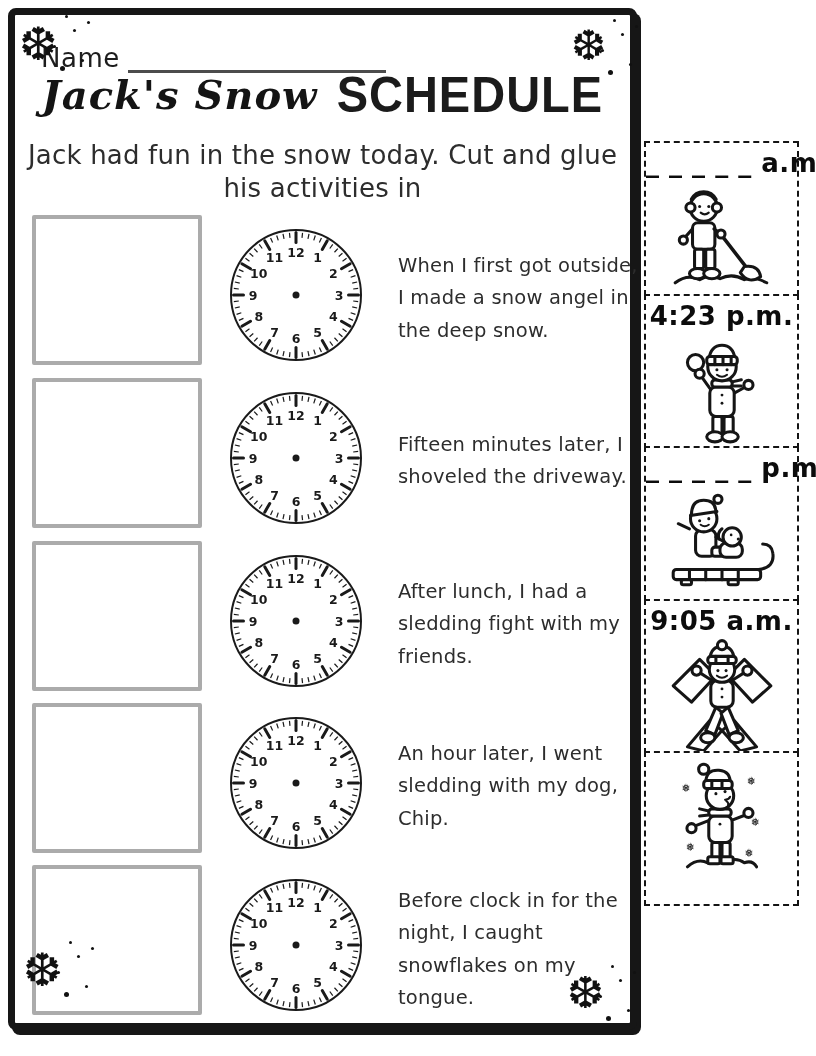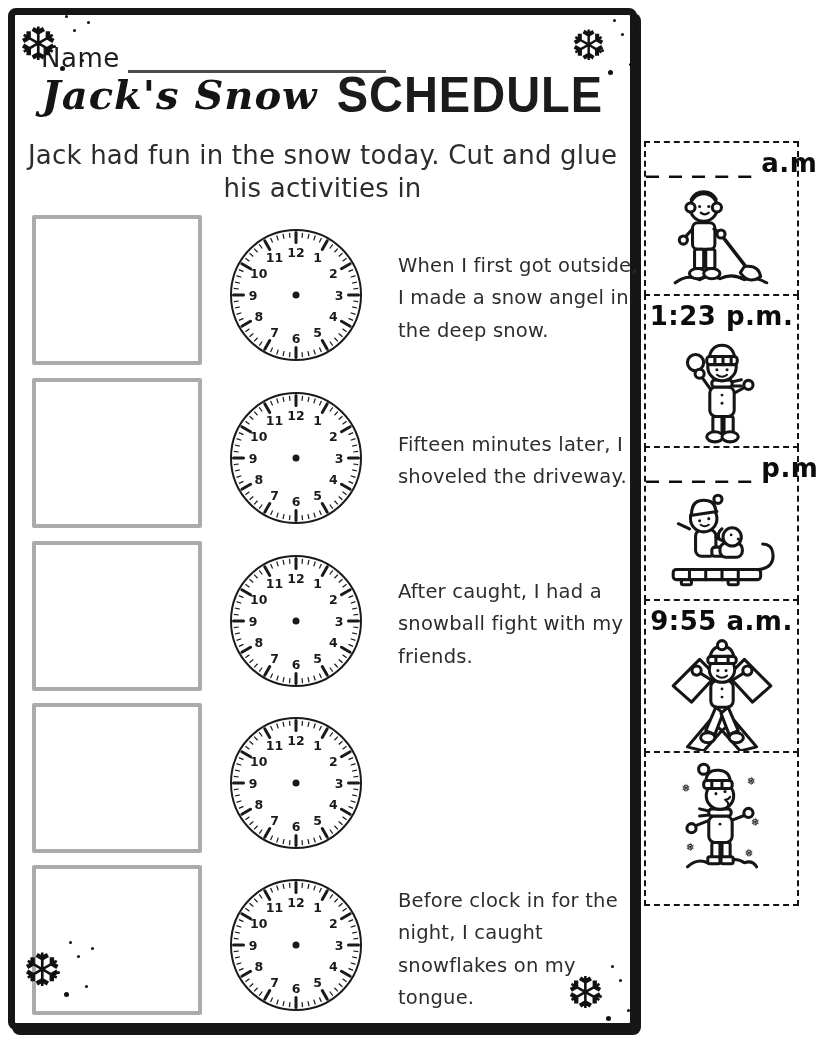--- a/index.html
+++ b/index.html
@@ -333,21 +333,21 @@
         <text x="108.23909236273087" y="96.99999999999999" text-anchor="middle" font-size="12.5" font-weight="bold" fill="#1a1a1a" font-family="DejaVu Sans, sans-serif">4</text>
         <text x="92.5" y="112.73909236273087" text-anchor="middle" font-size="12.5" font-weight="bold" fill="#1a1a1a" font-family="DejaVu Sans, sans-serif">5</text>
         <text x="71" y="118.5" text-anchor="middle" font-size="12.5" font-weight="bold" fill="#1a1a1a" font-family="DejaVu Sans, sans-serif">6</text>
         <text x="49.500000000000014" y="112.73909236273087" text-anchor="middle" font-size="12.5" font-weight="bold" fill="#1a1a1a" font-family="DejaVu Sans, sans-serif">7</text>
         <text x="33.76090763726915" y="97.00000000000001" text-anchor="middle" font-size="12.5" font-weight="bold" fill="#1a1a1a" font-family="DejaVu Sans, sans-serif">8</text>
         <text x="28" y="75.50000000000001" text-anchor="middle" font-size="12.5" font-weight="bold" fill="#1a1a1a" font-family="DejaVu Sans, sans-serif">9</text>
         <text x="33.76090763726914" y="54" text-anchor="middle" font-size="12.5" font-weight="bold" fill="#1a1a1a" font-family="DejaVu Sans, sans-serif">10</text>
         <text x="49.499999999999986" y="38.26090763726915" text-anchor="middle" font-size="12.5" font-weight="bold" fill="#1a1a1a" font-family="DejaVu Sans, sans-serif">11</text>
         <circle cx="71" cy="71" r="3.5" fill="#1a1a1a"></circle>
       </svg>
-    <div class="activity">After caught, I had a snowball fight with my friends.</div>
+    <div class="activity">After lunch, I had a sledding fight with my friends.</div>
   </div>
   <div class="row r3">
     <div class="glue-box"></div>
     <svg class="clock clock-svg" viewBox="0 0 142 142">
         <circle cx="71" cy="71" r="65" fill="#fff" stroke="#1a1a1a" stroke-width="2"></circle>
         <line x1="71" y1="18.5" x2="71" y2="8.5" stroke="#1a1a1a" stroke-width="3" stroke-linecap="round"></line>
         <line x1="77.01038663789008" y1="13.814991016324285" x2="77.53302895422834" y2="8.842381539482922" stroke="#1a1a1a" stroke-width="1.2" stroke-linecap="butt"></line>
         <line x1="82.95492222202117" y1="14.756512957806173" x2="83.99448067610996" y2="9.865774954137144" stroke="#1a1a1a" stroke-width="1.2" stroke-linecap="butt"></line>
         <line x1="88.76847717655947" y1="16.314250313028673" x2="90.31356214843422" y2="11.558967731552904" stroke="#1a1a1a" stroke-width="1.2" stroke-linecap="butt"></line>
         <line x1="94.38735697685851" y1="18.47113618555045" x2="96.42104019223751" y2="13.903408897337442" stroke="#1a1a1a" stroke-width="1.2" stroke-linecap="butt"></line>
@@ -413,20 +413,21 @@
         <text x="108.23909236273087" y="96.99999999999999" text-anchor="middle" font-size="12.5" font-weight="bold" fill="#1a1a1a" font-family="DejaVu Sans, sans-serif">4</text>
         <text x="92.5" y="112.73909236273087" text-anchor="middle" font-size="12.5" font-weight="bold" fill="#1a1a1a" font-family="DejaVu Sans, sans-serif">5</text>
         <text x="71" y="118.5" text-anchor="middle" font-size="12.5" font-weight="bold" fill="#1a1a1a" font-family="DejaVu Sans, sans-serif">6</text>
         <text x="49.500000000000014" y="112.73909236273087" text-anchor="middle" font-size="12.5" font-weight="bold" fill="#1a1a1a" font-family="DejaVu Sans, sans-serif">7</text>
         <text x="33.76090763726915" y="97.00000000000001" text-anchor="middle" font-size="12.5" font-weight="bold" fill="#1a1a1a" font-family="DejaVu Sans, sans-serif">8</text>
         <text x="28" y="75.50000000000001" text-anchor="middle" font-size="12.5" font-weight="bold" fill="#1a1a1a" font-family="DejaVu Sans, sans-serif">9</text>
         <text x="33.76090763726914" y="54" text-anchor="middle" font-size="12.5" font-weight="bold" fill="#1a1a1a" font-family="DejaVu Sans, sans-serif">10</text>
         <text x="49.499999999999986" y="38.26090763726915" text-anchor="middle" font-size="12.5" font-weight="bold" fill="#1a1a1a" font-family="DejaVu Sans, sans-serif">11</text>
         <circle cx="71" cy="71" r="3.5" fill="#1a1a1a"></circle>
       </svg>
+    <div class="activity">An hour later, I went sledding with my dog, Chip.</div>
   </div>
   <div class="row r4">
     <div class="glue-box"></div>
     <svg class="clock clock-svg" viewBox="0 0 142 142">
         <circle cx="71" cy="71" r="65" fill="#fff" stroke="#1a1a1a" stroke-width="2"></circle>
         <line x1="71" y1="18.5" x2="71" y2="8.5" stroke="#1a1a1a" stroke-width="3" stroke-linecap="round"></line>
         <line x1="77.01038663789008" y1="13.814991016324285" x2="77.53302895422834" y2="8.842381539482922" stroke="#1a1a1a" stroke-width="1.2" stroke-linecap="butt"></line>
         <line x1="82.95492222202117" y1="14.756512957806173" x2="83.99448067610996" y2="9.865774954137144" stroke="#1a1a1a" stroke-width="1.2" stroke-linecap="butt"></line>
         <line x1="88.76847717655947" y1="16.314250313028673" x2="90.31356214843422" y2="11.558967731552904" stroke="#1a1a1a" stroke-width="1.2" stroke-linecap="butt"></line>
         <line x1="94.38735697685851" y1="18.47113618555045" x2="96.42104019223751" y2="13.903408897337442" stroke="#1a1a1a" stroke-width="1.2" stroke-linecap="butt"></line>
@@ -526,21 +527,21 @@
         <circle cx="29" cy="28" r="4.5"></circle>
           <circle cx="55" cy="28" r="4.5"></circle>
         <circle cx="38" cy="27" r="1.5" fill="#151515" stroke="none"></circle>
         <circle cx="47" cy="27" r="1.5" fill="#151515" stroke="none"></circle>
         <path d="M39,33 q4,3.5 8,0" fill="none" stroke-width="2"></path>
       </g>
     </svg>
   </div>
 
   <div class="card">
-    <div class="card-label"><span class="card-time">1:23</span><span> p.m.</span></div>
+    <div class="card-label"><span class="card-time">4:23</span><span> p.m.</span></div>
     <svg width="122" height="114" viewBox="0 0 120 112">
       <g fill="#fff" stroke="#151515" stroke-width="3" stroke-linecap="round" stroke-linejoin="round">
         <circle cx="34" cy="30" r="8"></circle>
         <line x1="50" y1="58" x2="40" y2="44"></line>
           <circle cx="38" cy="41" r="4.5"></circle>
         <line x1="72" y1="60" x2="83" y2="54"></line>
           <circle cx="86" cy="52" r="4.5"></circle>
         <rect x="48" y="54" width="24" height="29" rx="6"></rect>
         <rect x="50" y="47" width="20" height="7" rx="3"></rect>
         <line x1="70" y1="49" x2="79" y2="47"></line>
@@ -591,21 +592,21 @@
         <line x1="29" y1="31" x2="55" y2="27"></line>
         <circle cx="56" cy="15" r="4"></circle>
         <circle cx="38" cy="36" r="1.5" fill="#151515" stroke="none"></circle>
         <circle cx="47" cy="34" r="1.5" fill="#151515" stroke="none"></circle>
         <path d="M39,40 q4,3 8,0" fill="none" stroke-width="2"></path>
       </g>
     </svg>
   </div>
 
   <div class="card">
-    <div class="card-label"><span class="card-time">9:55</span><span> a.m.</span></div>
+    <div class="card-label"><span class="card-time">9:05</span><span> a.m.</span></div>
     <svg width="122" height="114" viewBox="0 0 120 112">
       <g fill="#fff" stroke="#151515" stroke-width="3" stroke-linecap="round" stroke-linejoin="round">
         <path d="M12,48 L38,22 L54,38 L30,64 Z"></path>
         <path d="M108,48 L82,22 L66,38 L90,64 Z"></path>
         <path d="M26,108 L48,82 L60,92 L42,112 Z"></path>
         <path d="M94,108 L72,82 L60,92 L78,112 Z"></path>
         <line x1="49" y1="42" x2="38" y2="35"></line>
           <circle cx="35" cy="33" r="4.5"></circle>
         <line x1="71" y1="42" x2="82" y2="35"></line>
           <circle cx="85" cy="33" r="4.5"></circle>

